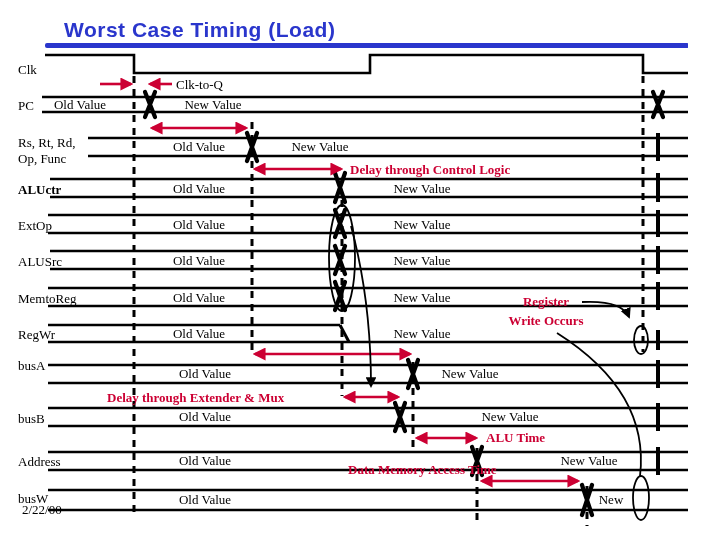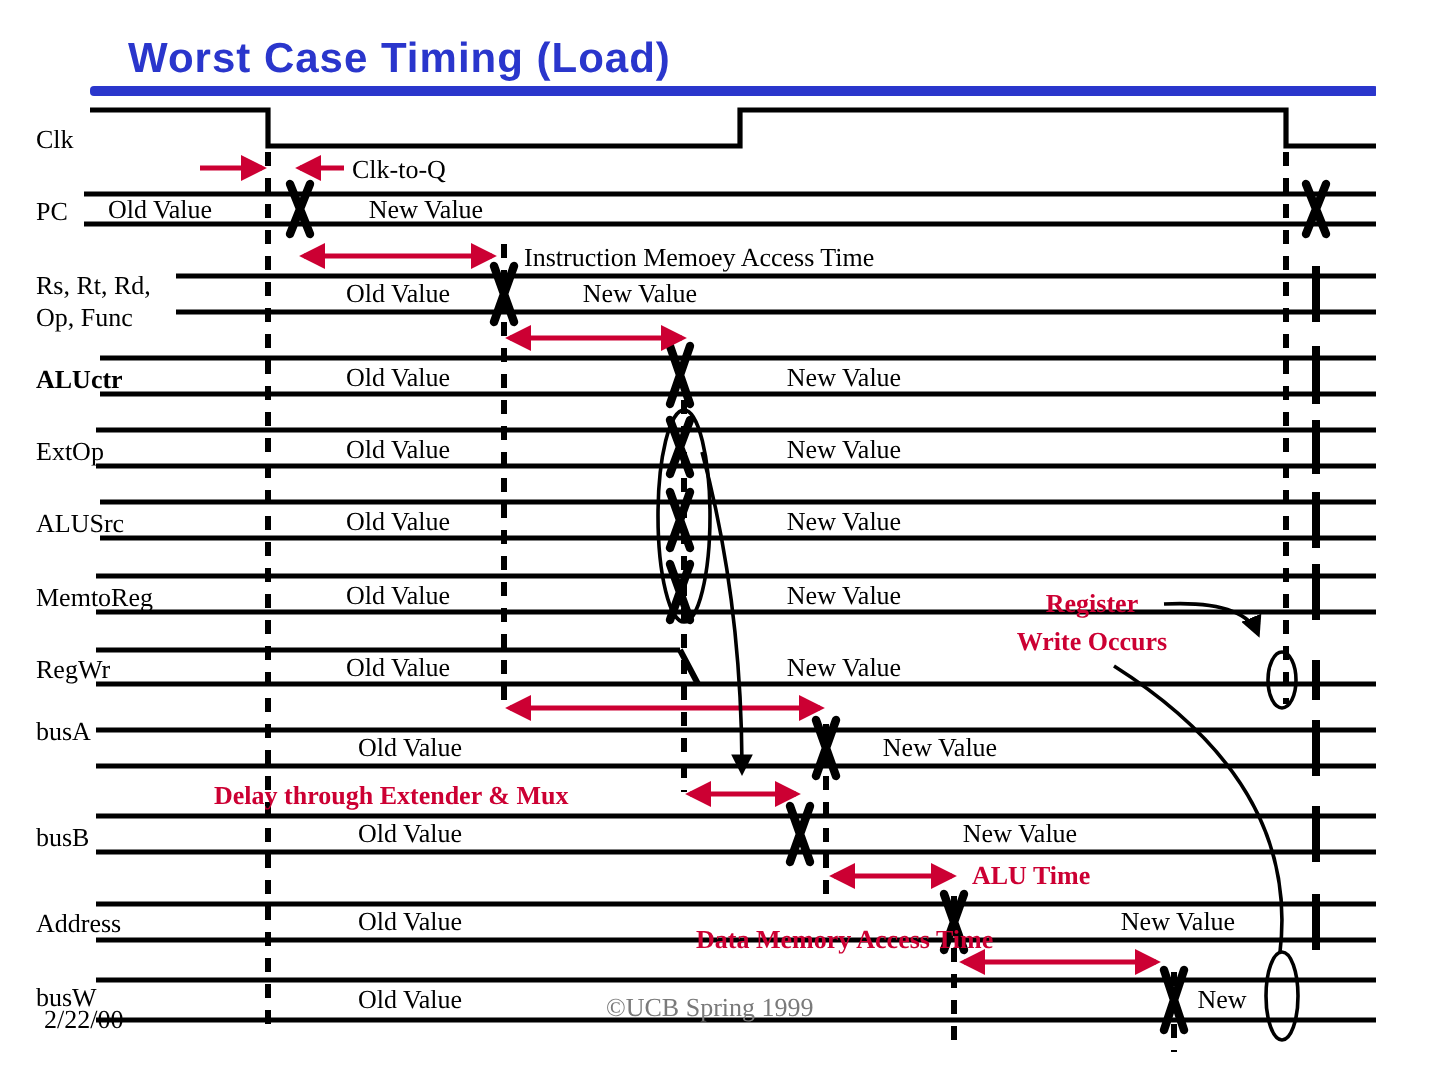--- a/index.html
+++ b/index.html
@@ -150,23 +150,22 @@
   <div class="t ctr" style="left:422px;top:217px;">New Value</div>
   <div class="t ctr" style="left:422px;top:253px;">New Value</div>
   <div class="t ctr" style="left:422px;top:290px;">New Value</div>
   <div class="t ctr" style="left:422px;top:326px;">New Value</div>
   <div class="t ctr" style="left:470px;top:366px;">New Value</div>
   <div class="t ctr" style="left:510px;top:409px;">New Value</div>
   <div class="t ctr" style="left:589px;top:453px;">New Value</div>
   <div class="t ctr" style="left:611px;top:492px;">New</div>
 
   <div class="t" style="left:176px;top:77px;">Clk-to-Q</div>
-  <div class="t" style="left:262px;top:121px;">Instruction Memoey Access Time</div>
+  <div class="t red" style="left:350px;top:162px;">Delay through Control Logic</div>
   <div class="t red ctr" style="left:546px;top:294px;">Register</div>
   <div class="t red ctr" style="left:546px;top:313px;">Write Occurs</div>
   <div class="t red" style="left:107px;top:390px;">Delay through Extender &amp; Mux</div>
   <div class="t red" style="left:486px;top:430px;">ALU Time</div>
   <div class="t red" style="left:308px;top:462px;margin-left:40px;">Data Memory Access Time</div>
 
   <div class="t" style="left:22px;top:502px;">2/22/00</div>
-  <div class="t gray" style="left:303px;top:496px;">©UCB Spring 1999</div>
 
 </div>
 
 </body></html>

